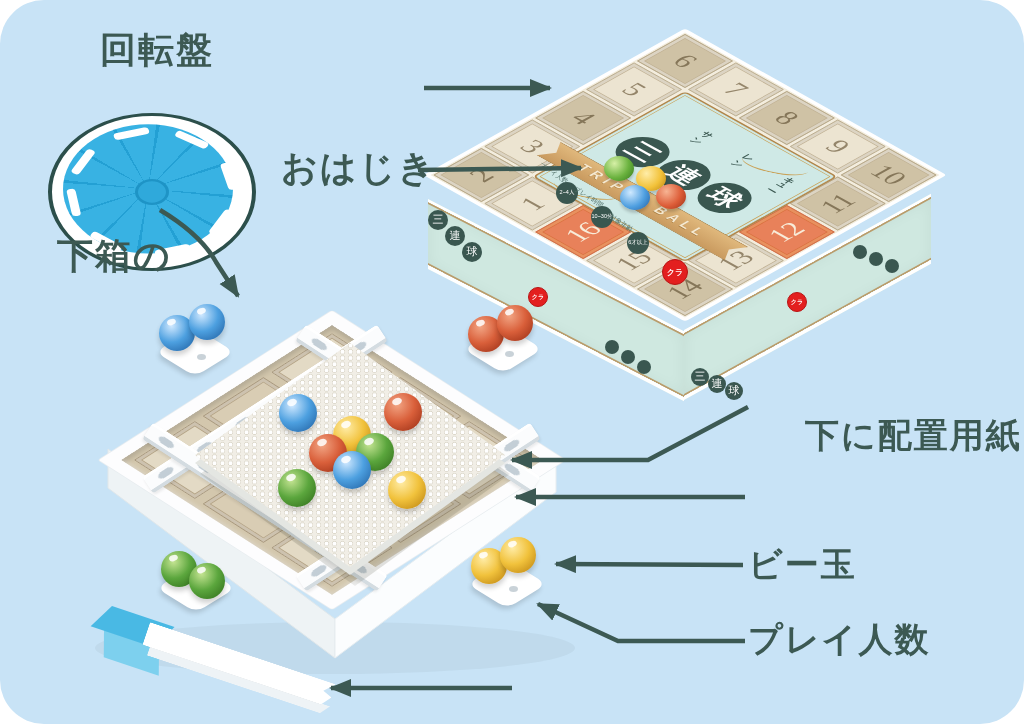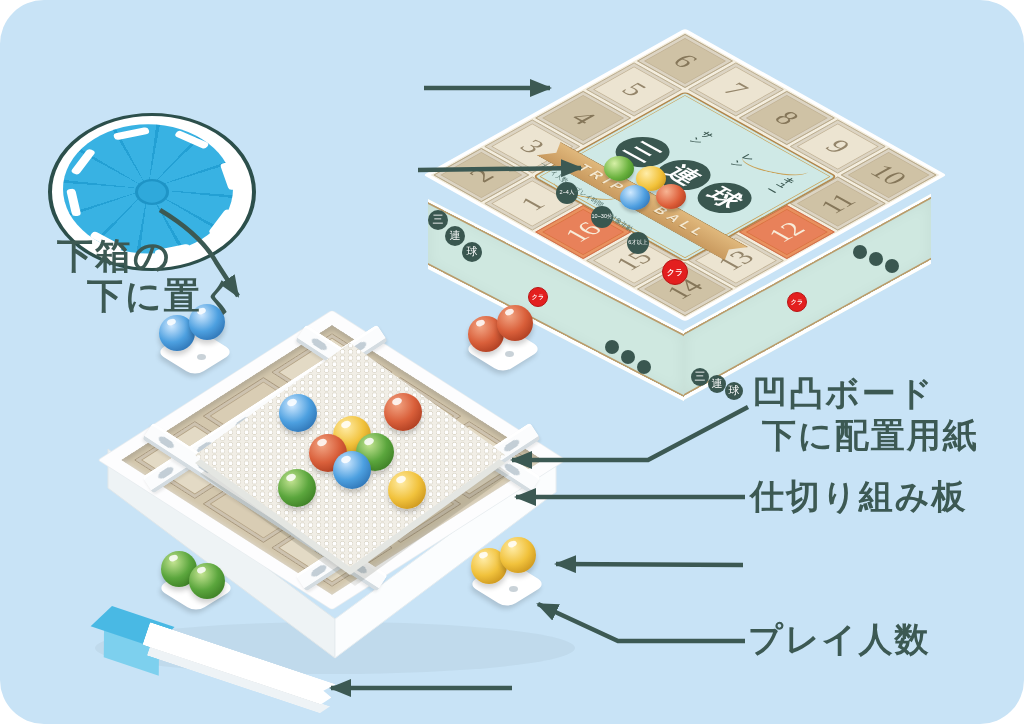--- a/index.html
+++ b/index.html
@@ -340,19 +340,19 @@
       <path d="M418,170 L581,168" marker-end="url(#ah)"></path>
       <path d="M160,210 C190,228 206,244 216,262 L238,296" marker-end="url(#ah)"></path>
       <path d="M748,407 L648,460 L512,460" marker-end="url(#ah)"></path>
       <path d="M745,497 L516,497" marker-end="url(#ah)"></path>
       <path d="M743,565 L556,564" marker-end="url(#ah)"></path>
       <path d="M745,641 L618,641 L538,604" marker-end="url(#ah)"></path>
       <path d="M512,688 L331,688" marker-end="url(#ah)"></path>
     </g>
   </svg>
 
+  <div class="callout" style="left:100px;top:32px;">回転盤</div>
+  <div class="callout" style="left:281px;top:150px;">おはじき</div>
   <div class="callout" style="left:57px;top:238px;">下箱の</div>
-  <div class="callout" style="left:87px;top:278px;">下に置く</div>
-  <div class="callout small" style="left:753px;top:376px;">凹凸ボード</div>
-  <div class="callout small" style="left:762px;top:418px;">下に配置用紙</div>
-  <div class="callout small" style="left:750px;top:479px;">仕切り組み板</div>
+  <div class="callout small" style="left:805px;top:418px;">下に配置用紙</div>
+  <div class="callout small" style="left:748px;top:547px;">ビー玉</div>
   <div class="callout small" style="left:748px;top:622px;">プレイ人数</div>
 </div>
 
 </body></html>

